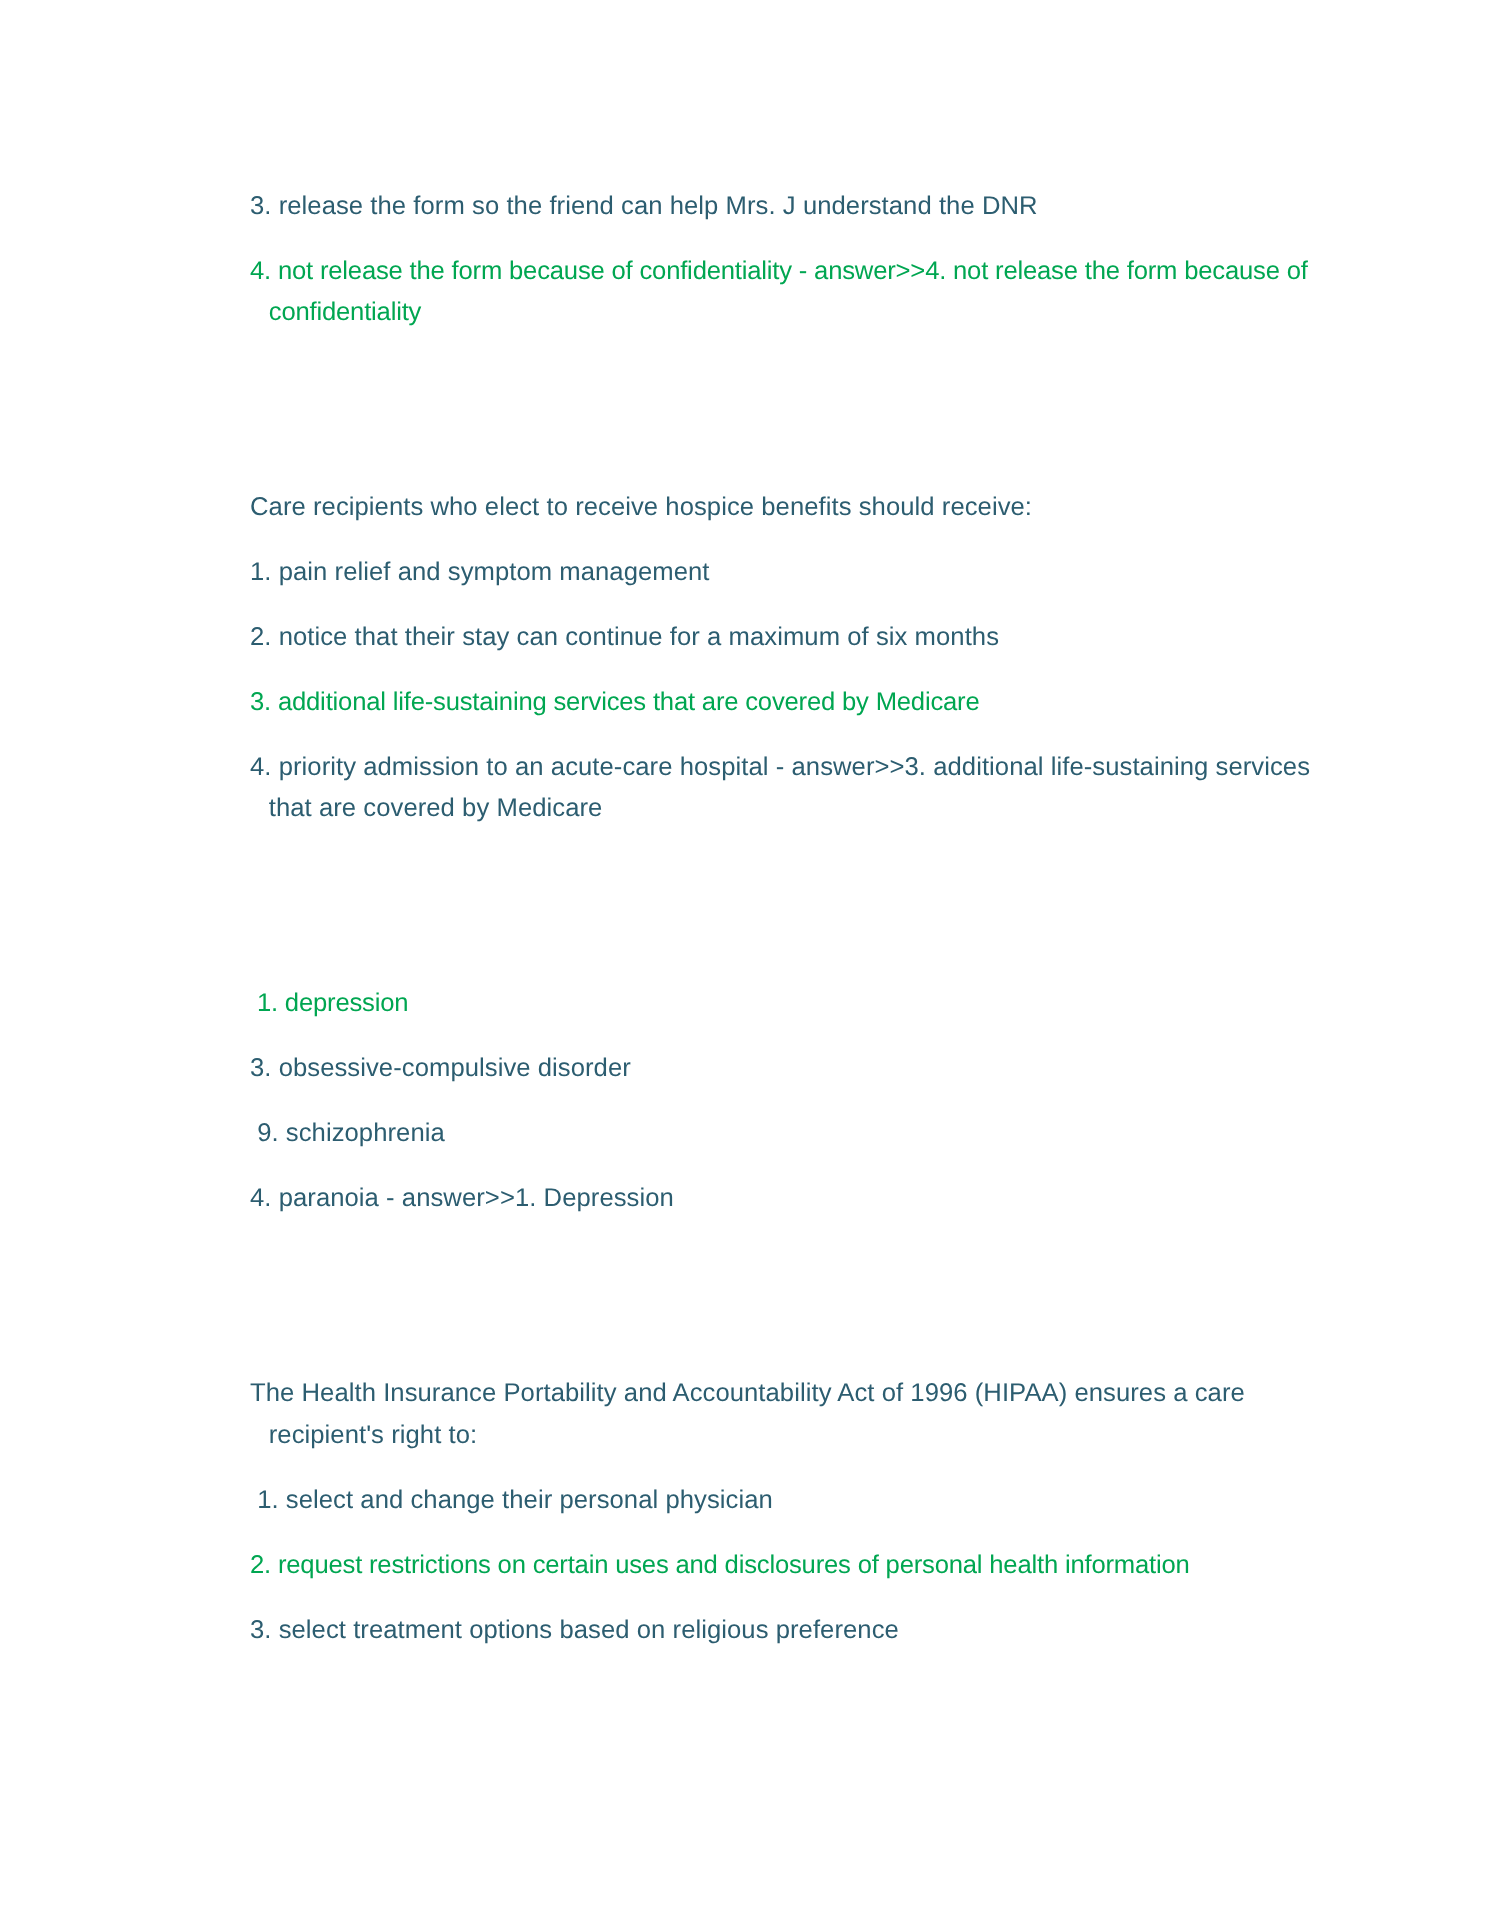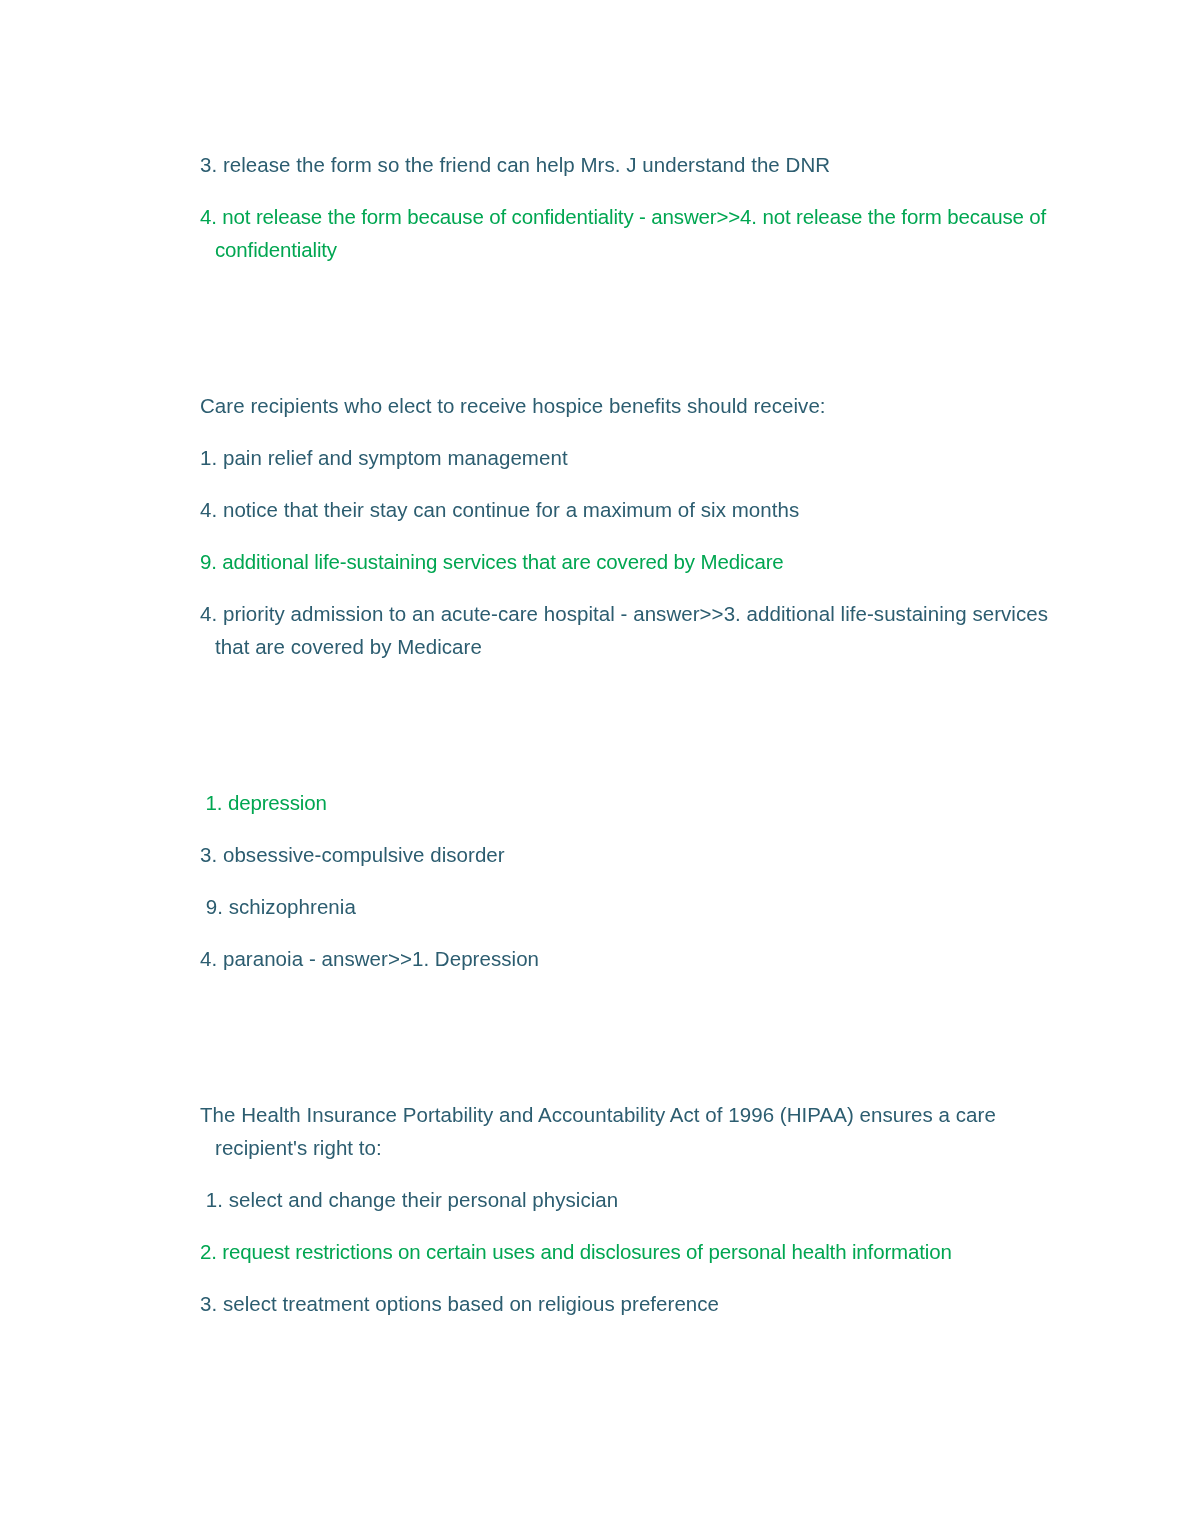--- a/index.html
+++ b/index.html
@@ -57,22 +57,22 @@
   <div class="content" id="doc-body">
       <div class="block">
         <p class="para">3. release the form so the friend can help Mrs. J understand the DNR</p>
         <p class="para answer">4. not release the form because of confidentiality - answer&gt;&gt;4. not release the form because of confidentiality</p>
       </div>
       <p class="para spacer">&nbsp;</p>
       <p class="para spacer">&nbsp;</p>
       <div class="block">
         <p class="para">Care recipients who elect to receive hospice benefits should receive:</p>
         <p class="para">1. pain relief and symptom management</p>
-        <p class="para">4. notice that their stay can continue for a maximum of six months</p>
-        <p class="para answer">9. additional life-sustaining services that are covered by Medicare</p>
+        <p class="para">2. notice that their stay can continue for a maximum of six months</p>
+        <p class="para answer">3. additional life-sustaining services that are covered by Medicare</p>
         <p class="para">4. priority admission to an acute-care hospital - answer&gt;&gt;3. additional life-sustaining services that are covered by Medicare</p>
       </div>
       <p class="para spacer">&nbsp;</p>
       <p class="para spacer">&nbsp;</p>
       <div class="block">
         <p class="para answer"> 1. depression</p>
         <p class="para">3. obsessive-compulsive disorder</p>
         <p class="para"> 9. schizophrenia</p>
         <p class="para">4. paranoia - answer&gt;&gt;1. Depression</p>
       </div>

